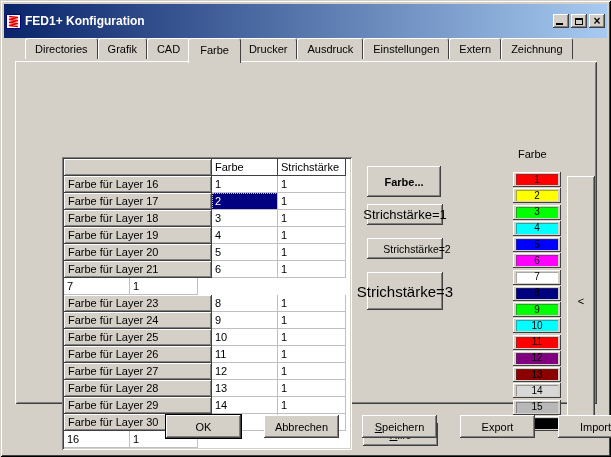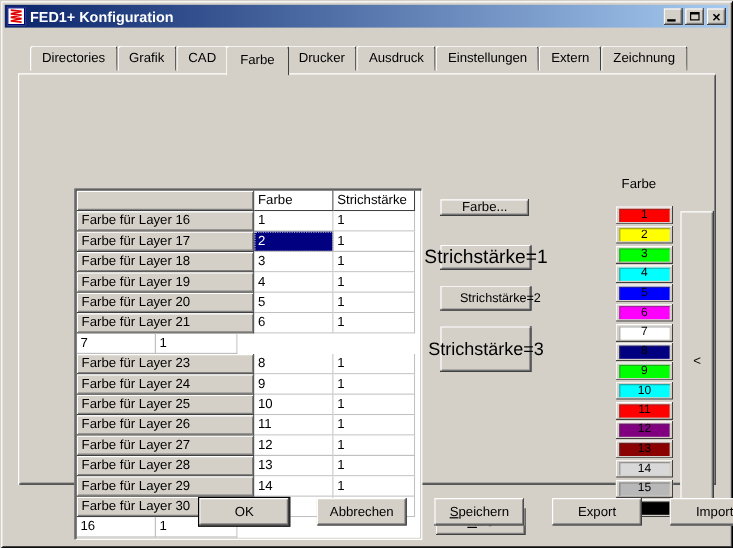--- a/index.html
+++ b/index.html
@@ -4,21 +4,21 @@
 <style>
   html,body{margin:0;padding:0;background:#3a6ea5;font-family:"Liberation Sans",sans-serif;}
   *{box-sizing:border-box;}
   .window{
     position:relative;width:611px;height:457px;background:#d4d0c8;
     box-shadow: inset 1px 1px 0 #d4d0c8, inset -1px -1px 0 #000,
                 inset 2px 2px 0 #fff, inset -2px -2px 0 #404040;
     font-size:11px;color:#000;overflow:hidden;
   }
   .titlebar{
-    position:absolute;left:4px;top:4px;right:4px;height:19px;
+    position:absolute;left:4px;top:4px;right:4px;height:34px;
     background:linear-gradient(to right,#0a246a,#a6caf0);
     display:flex;align-items:center;padding:0 2px;
   }
   .title-icon{width:15px;height:15px;background:#fff;border:1px solid #000080;margin-right:4px;flex:0 0 auto;display:flex;align-items:center;justify-content:center;}
   .title-text{color:#fff;font-weight:bold;font-size:12px;flex:1;white-space:nowrap;overflow:hidden;}
   .winbtns{display:flex;gap:2px;align-items:center;}
   .winbtn{
     width:16px;height:14px;background:#d4d0c8;position:relative;
     box-shadow: inset -1px -1px 0 #404040, inset 1px 1px 0 #fff, inset -2px -2px 0 #808080;
     display:flex;align-items:center;justify-content:center;padding:0;border:none;
@@ -72,22 +72,22 @@
     background:#000080;color:#fff;
     outline:1px dotted #c0c0c0;outline-offset:-1px;
   }
 
   .btn95{
     background:#d4d0c8;border:none;color:#000;font-family:"Liberation Sans",sans-serif;font-size:11px;
     box-shadow: inset -1px -1px 0 #404040, inset 1px 1px 0 #fff,
                 inset -2px -2px 0 #808080, inset 2px 2px 0 #d4d0c8;
     display:flex;align-items:center;justify-content:center;cursor:default;padding:0;
   }
-  .btn-farbe{position:absolute;left:352px;top:105px;width:74px;height:14px;}
-  .btn-s1{position:absolute;left:352px;top:143px;width:76px;height:21px;font-size:16px;}
+  .btn-farbe{position:absolute;left:352px;top:105px;width:74px;height:31px;font-weight:bold;}
+  .btn-s1{position:absolute;left:352px;top:143px;width:76px;height:21px;font-size:13px;}
   .btn-s2{position:absolute;left:352px;top:177px;width:76px;height:21px;font-size:10.5px;padding-left:24px;}
   .btn-s3{position:absolute;left:352px;top:211px;width:76px;height:38px;font-size:15px;}
   .btn-hilfe{position:absolute;left:348px;top:362px;width:75px;height:23px;}
 
   .palette-label{position:absolute;left:503px;top:87px;font-size:11px;}
   .palette{position:absolute;left:498px;top:111px;width:48px;height:259px;display:flex;flex-direction:column;justify-content:space-between;}
   .swatch{
     height:15px;background:#d4d0c8;padding:2px 3px;
     box-shadow: inset -1px -1px 0 #404040, inset 1px 1px 0 #fff;
   }

